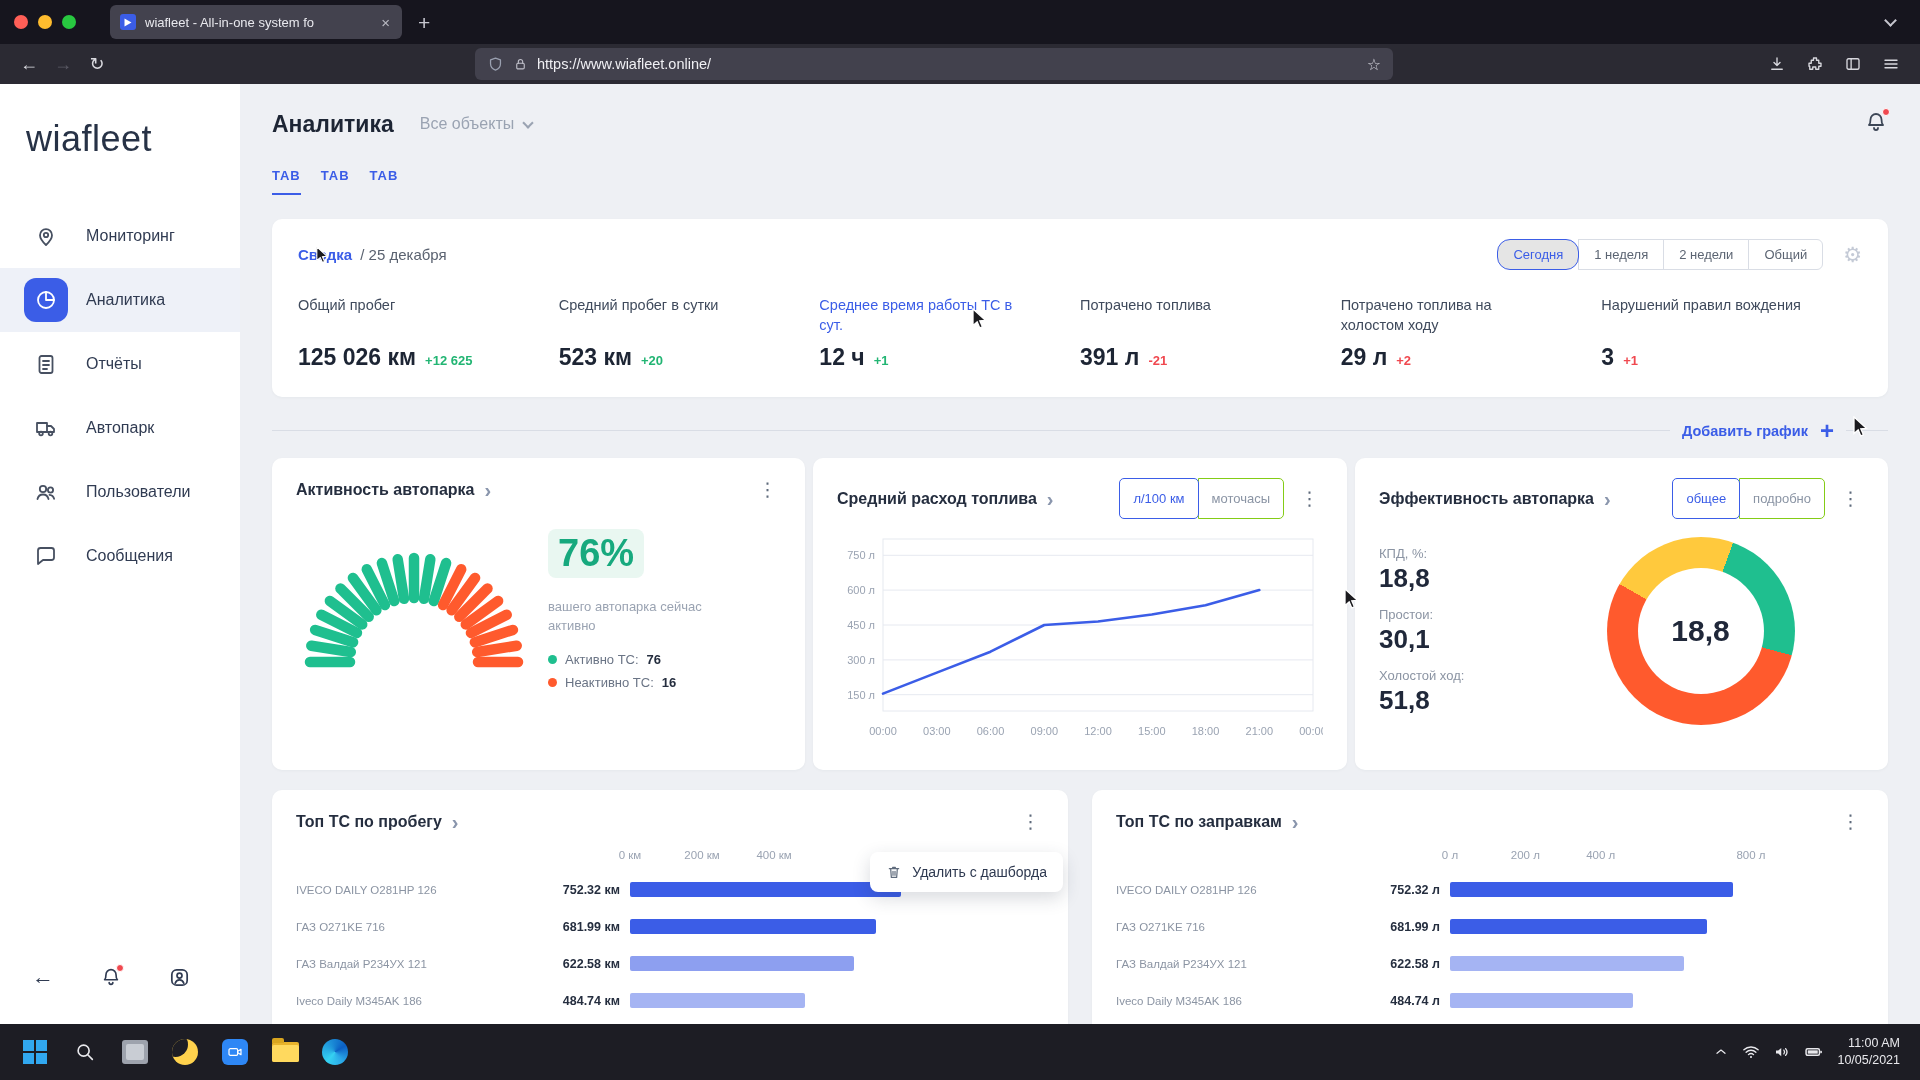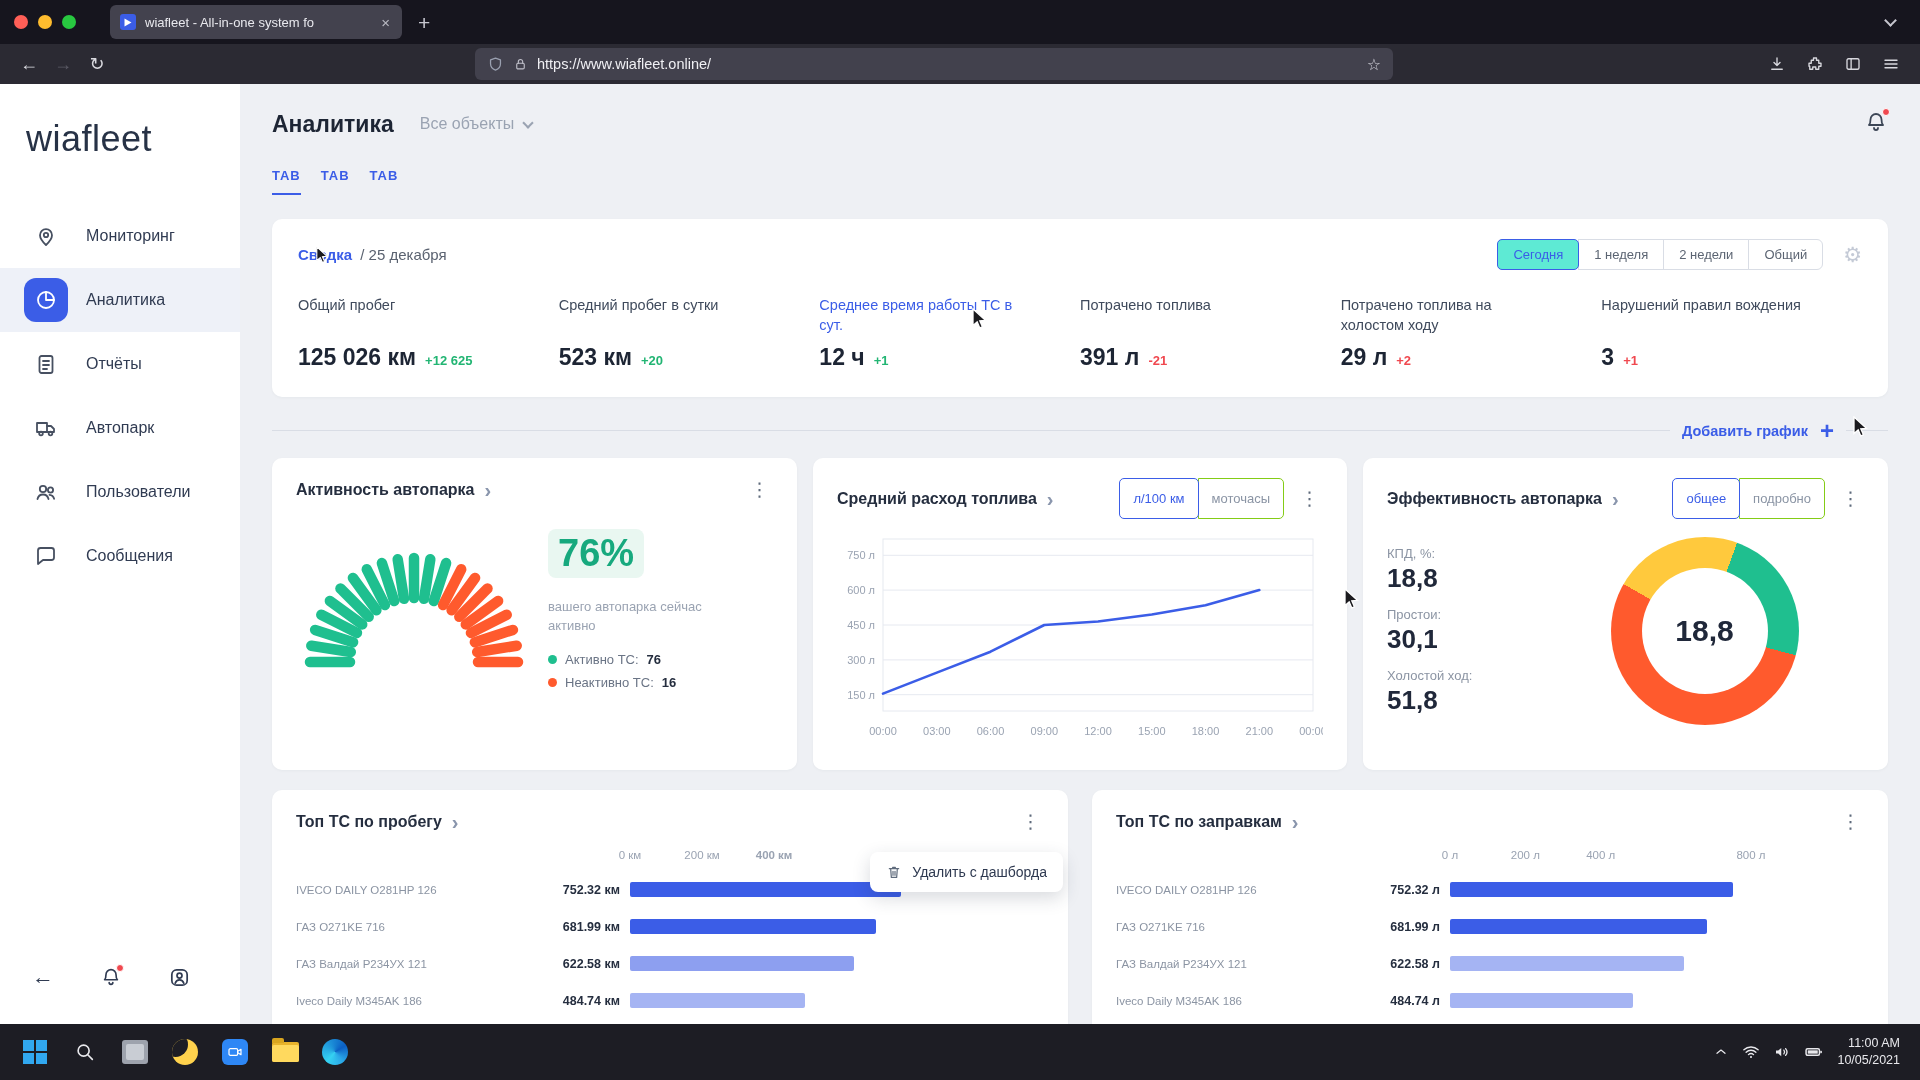--- a/index.html
+++ b/index.html
@@ -56,39 +56,39 @@
 
   
   .summary-card{background:#fff;border-radius:10px;margin-top:24px;padding:20px 26px 26px;box-shadow:0 1px 3px rgba(30,40,60,.04)}
   .summary-head{display:flex;align-items:center}
   .summary-title{color:#3b5de7;font-weight:700;font-size:15px;cursor:pointer}
   .summary-date{color:#5a6270;font-size:15px;margin-left:8px}
   .ranges{margin-left:auto;display:flex}
   .range-btn{padding:7px 15px;font-size:13px;color:#5b6472;background:#fff;border:1px solid #d9dde5;margin-left:-1px;cursor:pointer}
   .range-btn:first-child{border-radius:6px 0 0 6px}
   .range-btn:last-child{border-radius:0 6px 6px 0}
-  .range-btn.active{color:#3b5de7;border-color:#3b5de7;background:#5eead4;position:relative;z-index:1;border-radius:5px}
+  .range-btn.active{color:#3b5de7;border-color:#3b5de7;background:#e5e5e5;position:relative;z-index:1;border-radius:13px}
   .gear-btn{margin-left:20px;color:#c4cad6;font-size:21px;cursor:pointer;background:none;border:none}
   .stats-row{display:flex;margin-top:26px}
   .stat{flex:1;padding-right:22px}
   .stat-label{font-size:14.5px;color:#3f4a5c;line-height:1.35;min-height:40px;max-width:215px}
   .stat-label.link{color:#3b5de7;cursor:pointer}
   .stat-value-row{margin-top:8px;display:flex;align-items:baseline;gap:9px}
   .stat-value{font-size:23px;font-weight:700;color:#1d2534}
   .stat-delta{font-size:13px;font-weight:600}
 
   
   .add-row{display:flex;align-items:center;gap:12px;margin:24px 0 18px}
   .add-rule{height:1px;background:#d9dde5;flex:1}
   .add-rule.short{flex:0 0 42px}
   .add-label{color:#3b5de7;font-size:14.5px;font-weight:600;cursor:pointer}
   .add-plus{color:#3b5de7;font-size:24px;font-weight:600;line-height:.8;cursor:pointer;background:none;border:none}
 
   
-  .cards-row{display:flex;gap:16px;height:312px}
+  .cards-row{display:flex;gap:8px;height:312px}
   .card{background:#fff;border-radius:10px;padding:20px 24px;flex:1;position:relative;box-shadow:0 1px 3px rgba(30,40,60,.04)}
   .card-head{display:flex;align-items:center}
   .card-title{font-size:16px;font-weight:700;color:#252e3f}
   .chev{color:#8a96ad;font-size:20px;font-weight:700;margin-left:10px;cursor:pointer;line-height:1}
   .kebab{margin-left:auto;color:#5f6b7c;font-size:19px;cursor:pointer;background:none;border:none;padding:0 4px}
 
   .act-body{display:flex;align-items:center;gap:16px;margin-top:28px}
   .gauge-wrap{width:236px;height:132px;flex-shrink:0}
   .pct{font-size:38px;font-weight:700;color:#17a97e;background:#e9f7f1;display:inline-block;padding:3px 10px;border-radius:8px}
   .pct-caption{margin-top:20px;font-size:13px;color:#9aa3b2;line-height:1.45;max-width:175px}
@@ -511,21 +511,21 @@
           <svg class="stroked" width="16" height="16" viewBox="0 0 24 24">
               <path d="M5 7h14M10 7V5h4v2M7 7l1 13h8l1-13"></path>
               <path d="M10.5 11v6M13.5 11v6"></path>
             </svg>
           <span>Удалить с дашборда</span>
         </div>
         <div class="tops-body">
           <div class="axis-row">
             <span style="left: 0%;">0 км</span>
             <span style="left: 17.4%;">200 км</span>
-            <span style="left: 34.8%; font-weight: bold;">400 км</span>
+            <span style="left: 34.8%;">400 км</span>
           </div>
           <div class="trow">
             <span class="tname">IVECO DAILY O281HP 126</span>
             <span class="tval">752.32 км</span>
             <span class="tbar-track">
                 <span class="hbar" style="width: 65.4%; background: rgb(59, 93, 231);"></span>
               </span>
           </div>
           <div class="trow">
             <span class="tname">ГАЗ O271KE 716</span>

